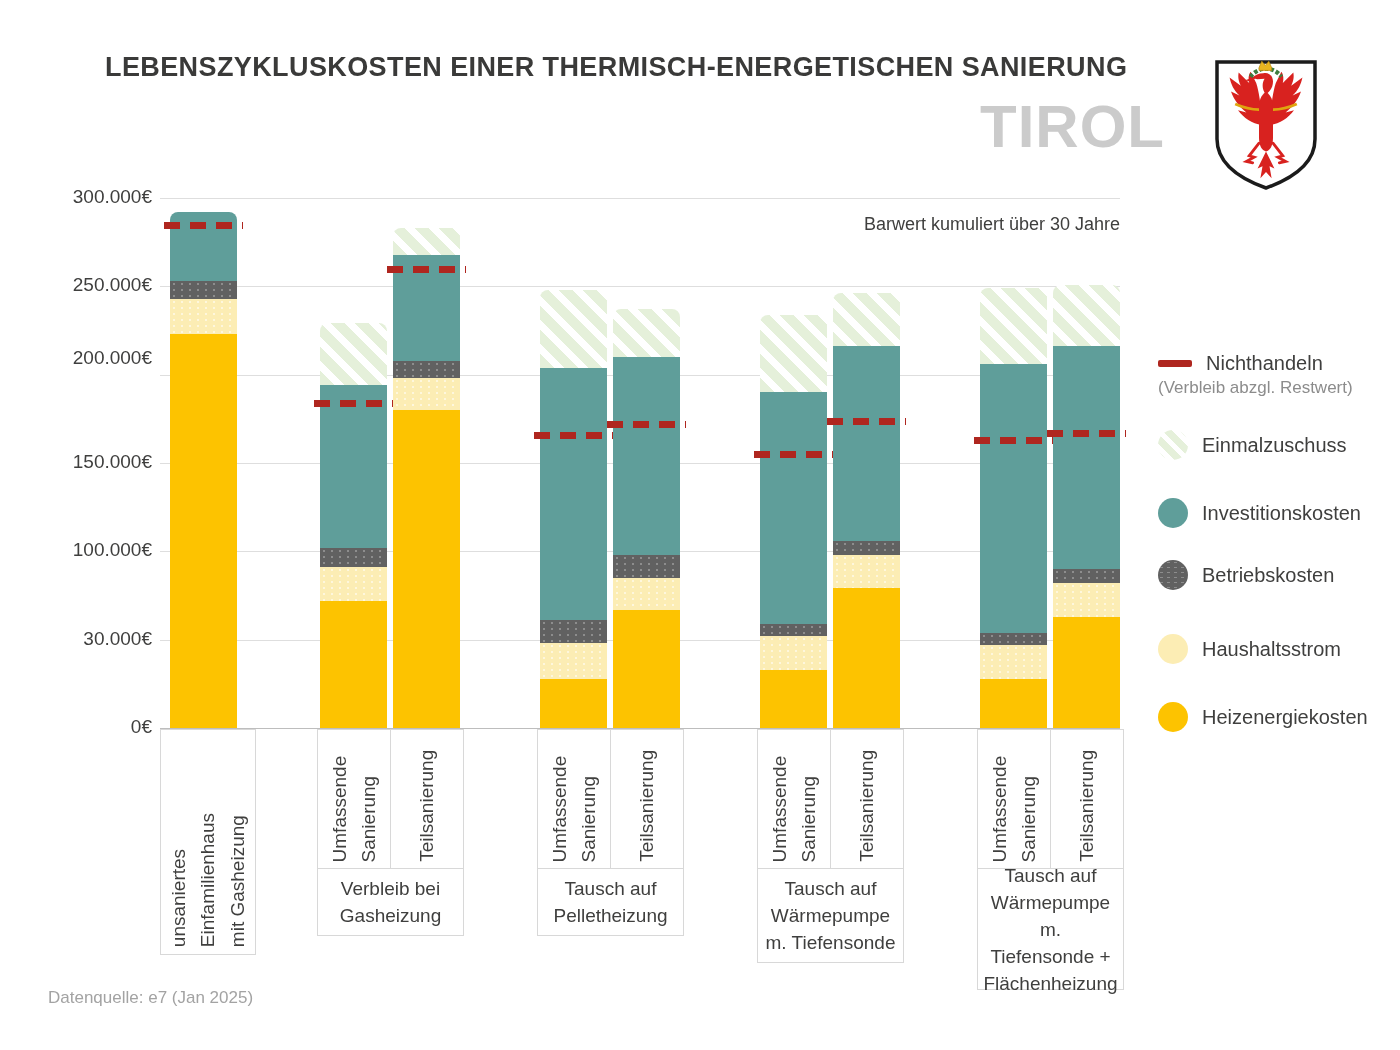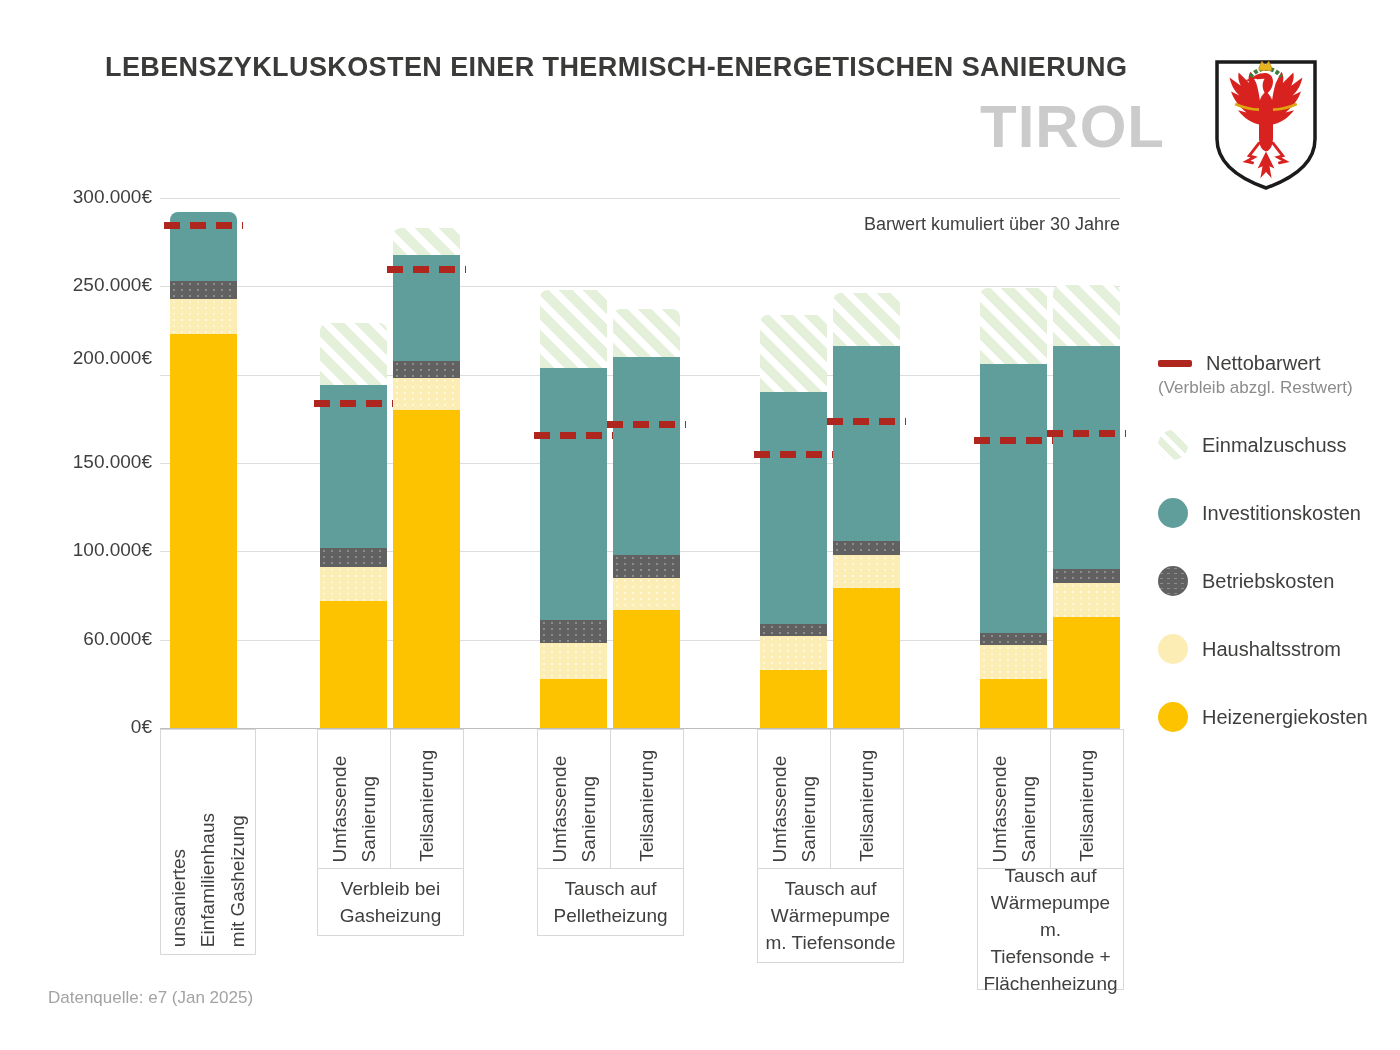--- a/index.html
+++ b/index.html
@@ -91,21 +91,21 @@
     <path d="M58 31 A27 27 0 0 1 102 31" fill="none" stroke="#3E7C3E" stroke-width="6" stroke-dasharray="5 3"></path>
     <path d="M70 18 L74 9 L79 15 L84 9 L88 18 L88 22 L70 22 Z" fill="#E8B520" stroke="#B98A10" stroke-width="1"></path>
   </svg>
 
   <div id="ylabels">
       <div class="ytick" style="top: 186px;">300.000€</div>
       <div class="ytick" style="top: 274.333px;">250.000€</div>
       <div class="ytick" style="top: 347px;">200.000€</div>
       <div class="ytick" style="top: 451px;">150.000€</div>
       <div class="ytick" style="top: 539.333px;">100.000€</div>
-      <div class="ytick" style="top: 627.667px;">60.000€</div>
+      <div class="ytick" style="top: 627.667px;">30.000€</div>
       <div class="ytick" style="top: 716px;">0€</div>
     </div>
 
   <div id="plot">
       <div class="gridline" style="top: 0px;"></div>
       <div class="gridline" style="top: 88.3333px;"></div>
       <div class="gridline" style="top: 176.667px;"></div>
       <div class="gridline" style="top: 265px;"></div>
       <div class="gridline" style="top: 353.333px;"></div>
       <div class="gridline" style="top: 441.667px;"></div>
@@ -209,32 +209,32 @@
       </div>
       <div class="cell groupbox" style="left: 977px; top: 868px; width: 147px; height: 122px;">Tausch auf
 Wärmepumpe m.
 Tiefensonde +
 Flächenheizung</div>
     </div>
 
   <div class="legend">
     <div class="legend-row" style="top:2px;">
       <span class="netto-swatch"></span>
-      <span class="legend-label">Nettobarwert</span>
+      <span class="legend-label">Nichthandeln</span>
     </div>
     <div class="legend-sub">(Verbleib abzgl. Restwert)</div>
     <div class="legend-row" style="top:84px;">
       <span class="sw sw-hatch"></span>
       <span class="legend-label">Einmalzuschuss</span>
     </div>
     <div class="legend-row" style="top:152px;">
       <span class="sw sw-teal"></span>
       <span class="legend-label">Investitionskosten</span>
     </div>
-    <div class="legend-row" style="top:220px;align-items:center;">
+    <div class="legend-row" style="top:214px;align-items:center;">
       <span class="sw sw-gray"></span>
       <span class="legend-label">Betriebskosten</span>
     </div>
     <div class="legend-row" style="top:288px;text-align:center;">
       <span class="sw sw-lightyellow"></span>
       <span class="legend-label">Haushaltsstrom</span>
     </div>
     <div class="legend-row" style="top:356px;">
       <span class="sw sw-orange"></span>
       <span class="legend-label">Heizenergiekosten</span>

